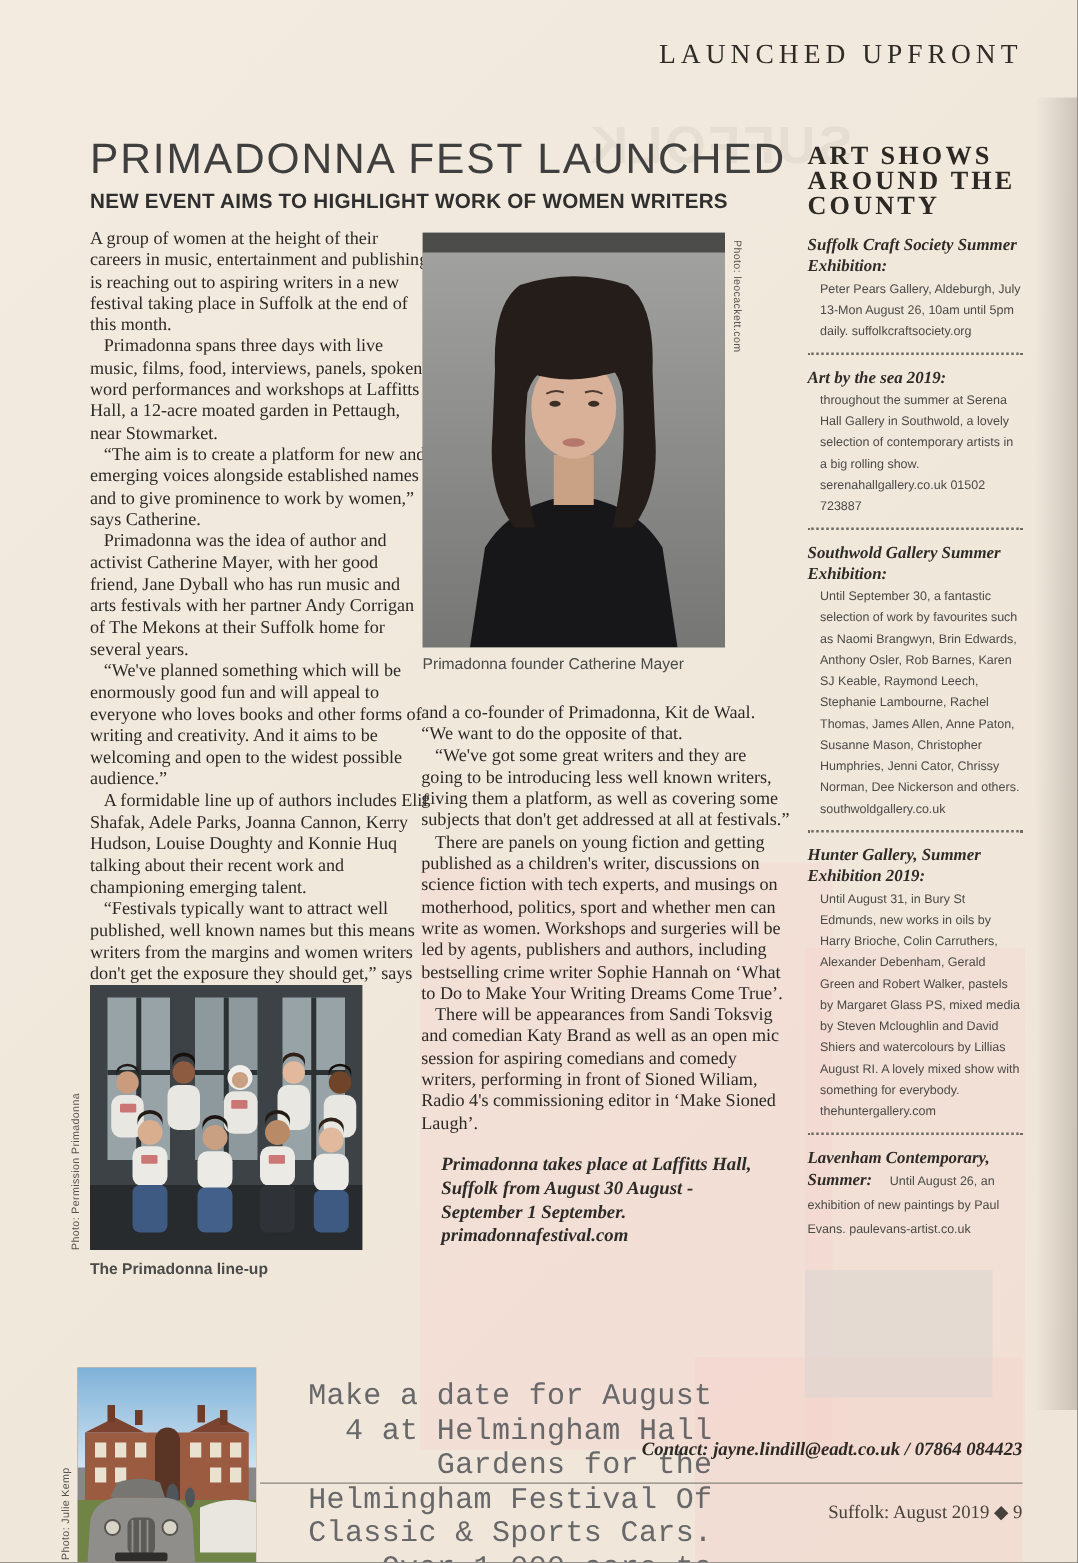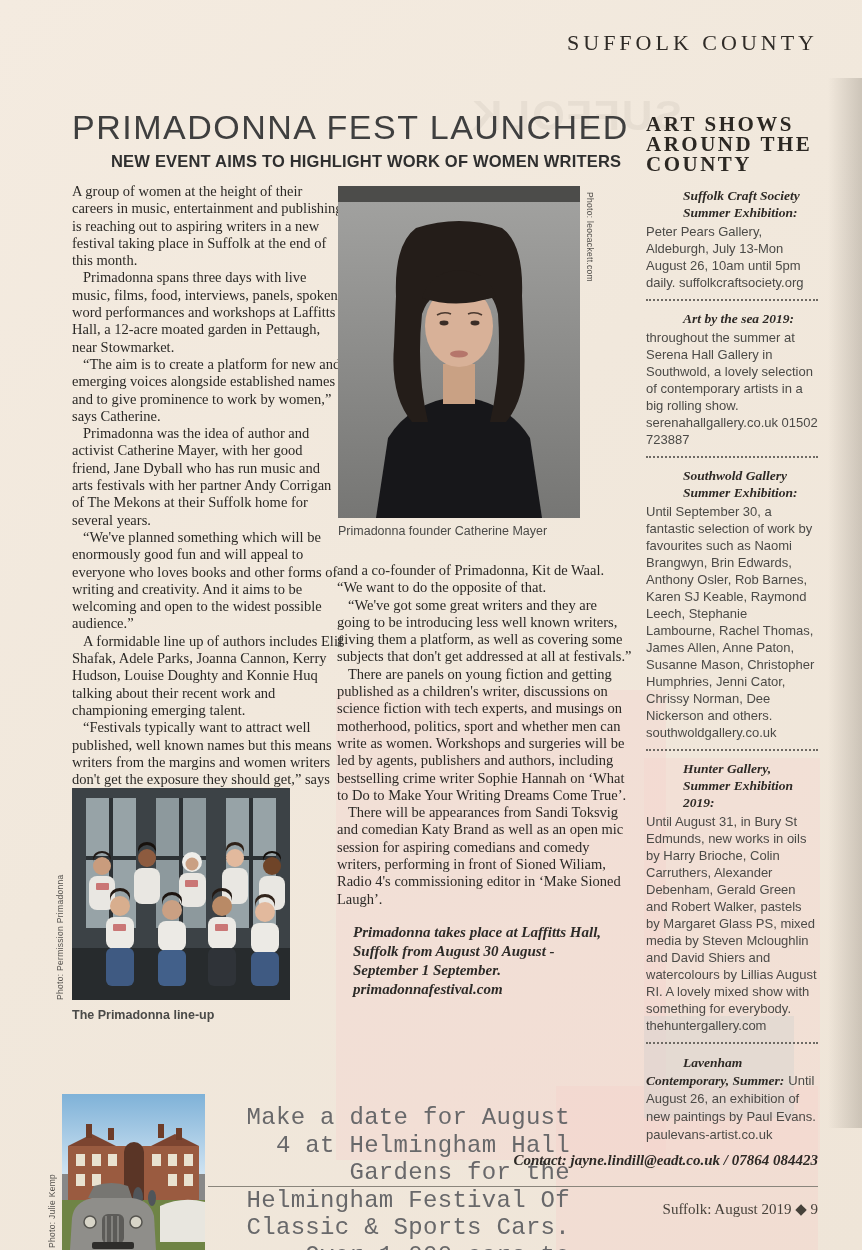--- a/index.html
+++ b/index.html
@@ -22,21 +22,21 @@
   .tint.edge{right:0;top:78px;width:34px;height:1050px;
     background:linear-gradient(to right,rgba(110,104,93,0),rgba(110,104,93,.28));}
   .ghost{position:absolute;left:470px;top:92px;font-family:"Liberation Sans",sans-serif;
     font-size:42px;font-weight:700;color:#9b948a;opacity:.12;transform:scaleX(-1);letter-spacing:2px;}
 
   .masthead{position:absolute;top:30px;right:44px;font-size:22px;letter-spacing:4px;
     color:var(--mast);font-weight:400;}
   .headline{position:absolute;left:72px;top:108px;font-family:"Liberation Sans",sans-serif;
     font-weight:300;font-size:34px;letter-spacing:1.5px;color:#3f3f3f;}
   .subhead{position:absolute;left:72px;top:152px;font-family:"Liberation Sans",sans-serif;
-    font-weight:700;font-size:16.5px;color:#2f2f2f;letter-spacing:.2px;margin-left:39px;}
+    font-weight:700;font-size:16.5px;color:#2f2f2f;letter-spacing:.2px;}
 
   .col{position:absolute;font-size:14.5px;line-height:17.3px;text-align:left;}
   .col1{left:72px;top:183px;width:272px;}
   .col2{left:337px;top:562px;width:296px;}
   .col p + p{text-indent:11px;}
 
   .footnote{margin-top:15px;width:262px;font-weight:700;font-style:italic;
     font-size:15px;line-height:19px;color:#2d2b28;margin-left:16px;}
 
   .photo{position:absolute;overflow:hidden;background:#888;}
@@ -64,40 +64,40 @@
   .contact{position:absolute;right:44px;top:1152px;font-weight:700;font-style:italic;
     font-size:15px;color:#2d2a26;}
   .endrule{position:absolute;left:208px;right:44px;top:1186px;border-top:1px solid #8a857c;}
   .pagefooter{position:absolute;right:44px;top:1200px;font-size:15px;color:#46413a;}
 
   .sidebar{position:absolute;left:646px;top:114px;width:172px;}
   .sb-title{font-weight:700;font-size:21px;line-height:20px;letter-spacing:2.5px;
     color:#2c2823;margin-bottom:13px;}
   .sb-entry{margin-bottom:9px;}
   .sb-head{display:block;font-weight:700;font-style:italic;font-size:13.5px;
-    line-height:17px;color:#2e2a26;margin-bottom:2px;margin-left:37px;}
-  .sb-body{display:block;font-family:"Liberation Sans",sans-serif;font-size:13px;
-    line-height:17px;color:var(--sidebar-ink);}
+    line-height:17px;color:#2e2a26;margin-bottom:2px;}
+  .sb-body{display:block;font-family:"Liberation Sans",sans-serif;font-size:10px;
+    line-height:17px;color:var(--sidebar-ink);margin-left:10px;}
   .sb-entry:last-child .sb-head,.sb-entry:last-child .sb-body{display:inline;}
   .sb-entry:not(:last-child)::after{content:"";display:block;border-top:2px dotted #6e6a64;
     margin-top:8px;width:100%;}
 </style>
 </head>
 <body>
 
 <div class="page">
 
   <div class="tint pink1"></div>
   <div class="tint pink2"></div>
   <div class="tint pink3"></div>
   <div class="tint grey1"></div>
   <div class="tint edge"></div>
   <div class="ghost">SUFFOLK</div>
 
-  <div class="masthead">SUFFOLK COUNTY</div>
+  <div class="masthead">LAUNCHED UPFRONT</div>
 
   <div class="headline">PRIMADONNA FEST LAUNCHED</div>
   <div class="subhead">NEW EVENT AIMS TO HIGHLIGHT WORK OF WOMEN WRITERS</div>
 
   <div class="col col1">
       <p class="body-p">A group of women at the height of their careers in music, entertainment and publishing is reaching out to aspiring writers in a new festival taking place in Suffolk at the end of this month.</p>
       <p class="body-p">Primadonna spans three days with live music, films, food, interviews, panels, spoken-word performances and workshops at Laffitts Hall, a 12-acre moated garden in Pettaugh, near Stowmarket.</p>
       <p class="body-p">“The aim is to create a platform for new and emerging voices alongside established names and to give prominence to work by women,” says Catherine.</p>
       <p class="body-p">Primadonna was the idea of author and activist Catherine Mayer, with her good friend, Jane Dyball who has run music and arts festivals with her partner Andy Corrigan of The Mekons at their Suffolk home for several years.</p>
       <p class="body-p">“We've planned something which will be enormously good fun and will appeal to everyone who loves books and other forms of writing and creativity. And it aims to be welcoming and open to the widest possible audience.”</p>

